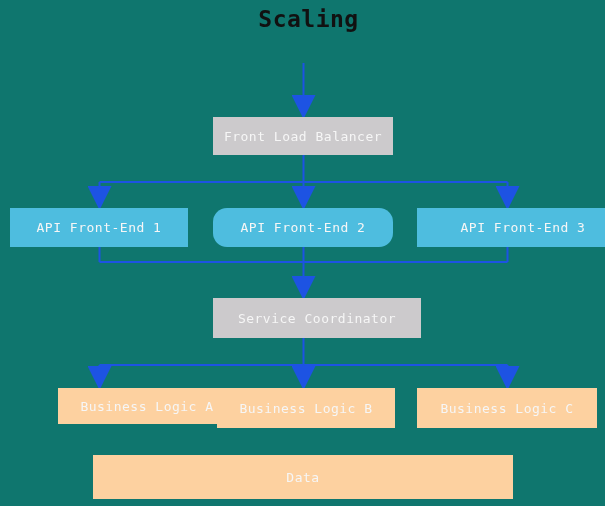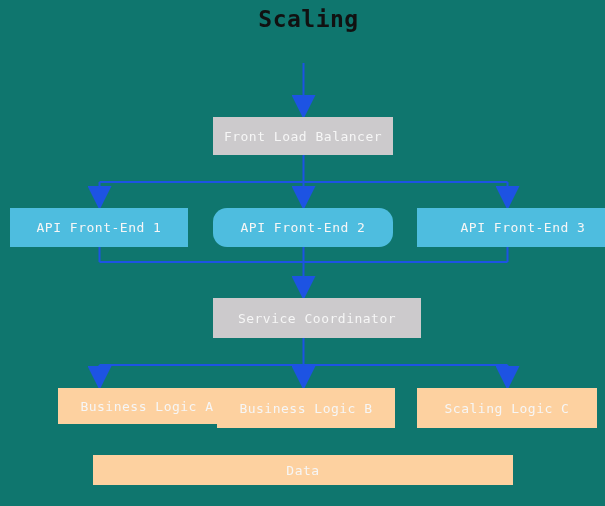--- a/index.html
+++ b/index.html
@@ -46,21 +46,21 @@
     white-space: nowrap;
   }
   .node-flb  { left: 213px; top: 117px; width: 180px; height: 38px; text-align: center; }
   .node-api1 { left: 10px;  top: 208px; width: 178px; height: 39px; }
   .node-api2 { left: 213px; top: 208px; width: 180px; height: 39px; }
   .node-api3 { left: 417px; top: 208px; width: 212px; height: 39px; }
   .node-sc   { left: 213px; top: 298px; width: 208px; height: 40px; }
   .node-bla  { left: 10px;  top: 388px; width: 178px; height: 36px; margin-left: 48px; }
   .node-blb  { left: 217px; top: 388px; width: 178px; height: 40px; }
   .node-blc  { left: 417px; top: 388px; width: 180px; height: 40px; }
-  .node-data { left: 93px;  top: 455px; width: 420px; height: 30px; }
+  .node-data { left: 93px;  top: 455px; width: 420px; height: 44px; }
 </style>
 </head>
 <body>
 
 <div class="canvas">
 
   <div class="diagram-title">Scaling</div>
 
   <svg class="edges-layer" width="605" height="506" viewBox="0 0 605 506">
     <defs>
@@ -92,17 +92,17 @@
   <div class="node node-api2" style="background: rgb(78, 189, 223); border-radius: 14px;">API Front-End 2</div>
 
   <div class="node node-api3" style="background: rgb(78, 189, 223);">API Front-End 3</div>
 
   <div class="node node-sc" style="background: rgb(204, 202, 204);">Service Coordinator</div>
 
   <div class="node node-bla" style="background: rgb(253, 209, 160);">Business Logic A</div>
 
   <div class="node node-blb" style="background: rgb(253, 209, 160);">Business Logic B</div>
 
-  <div class="node node-blc" style="background: rgb(253, 209, 160);">Scaling Logic C</div>
+  <div class="node node-blc" style="background: rgb(253, 209, 160);">Business Logic C</div>
 
   <div class="node node-data" style="background: rgb(253, 209, 160);">Data</div>
 
 </div>
 
 </body></html>

